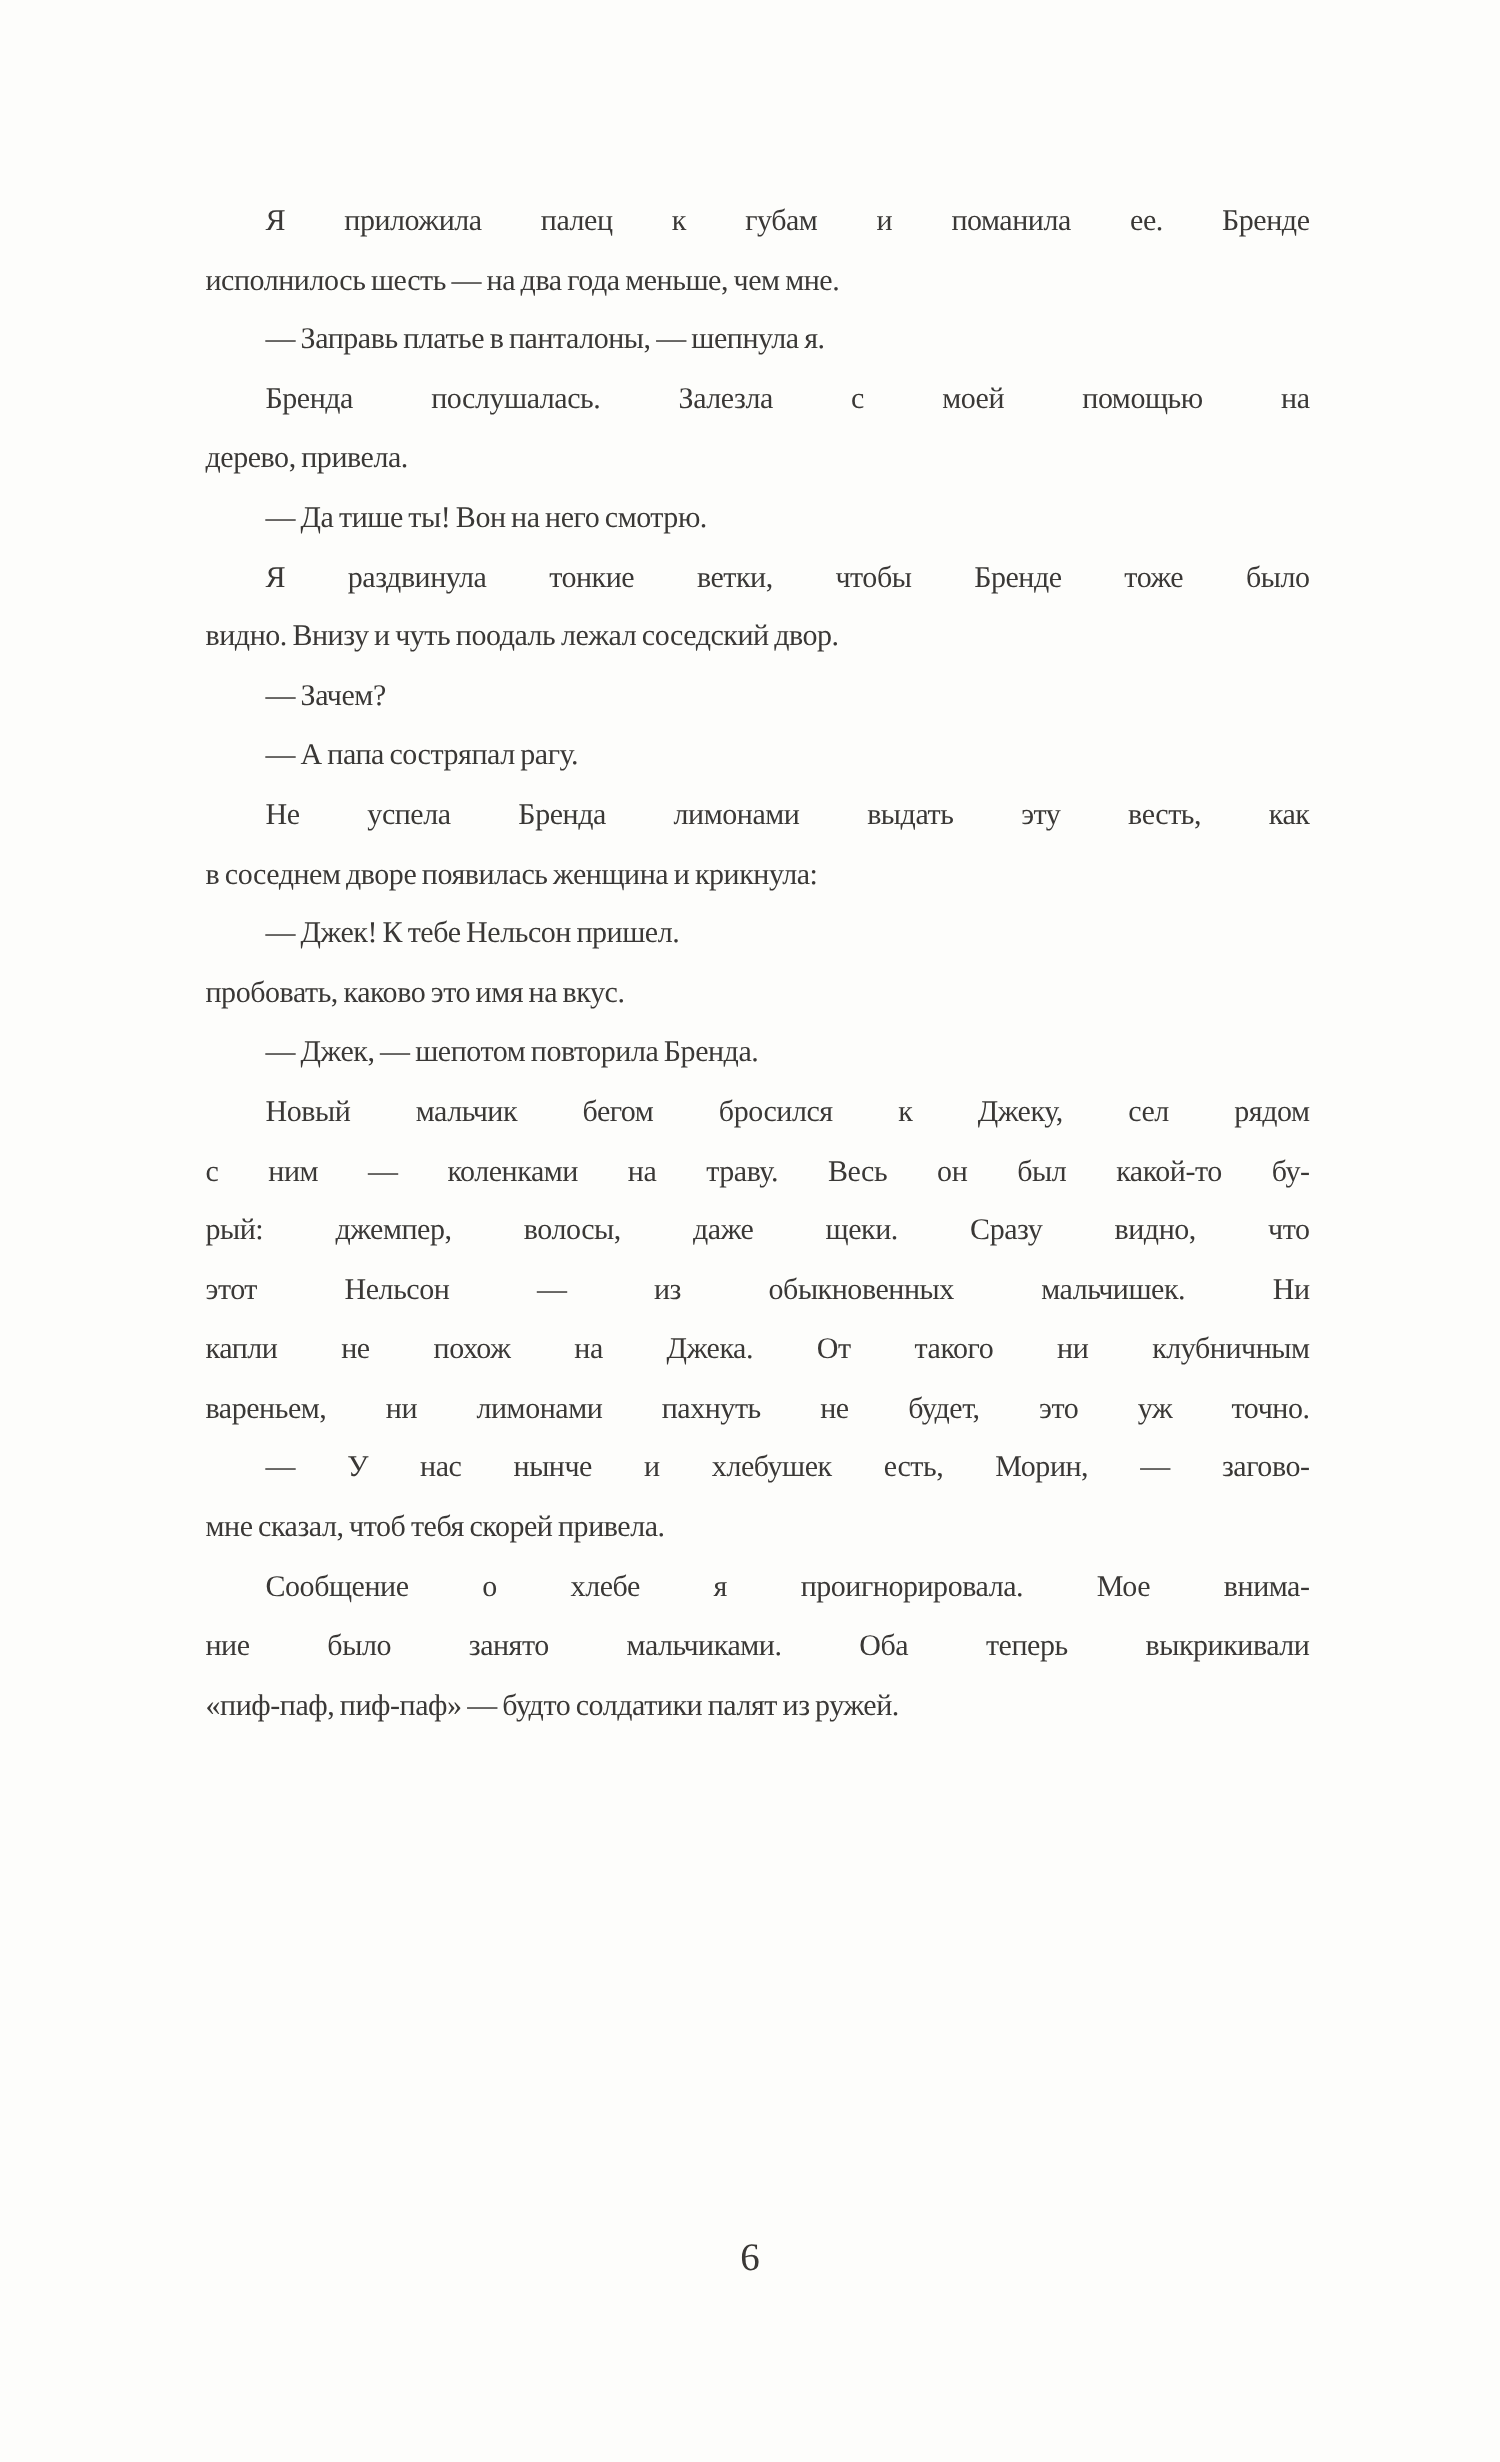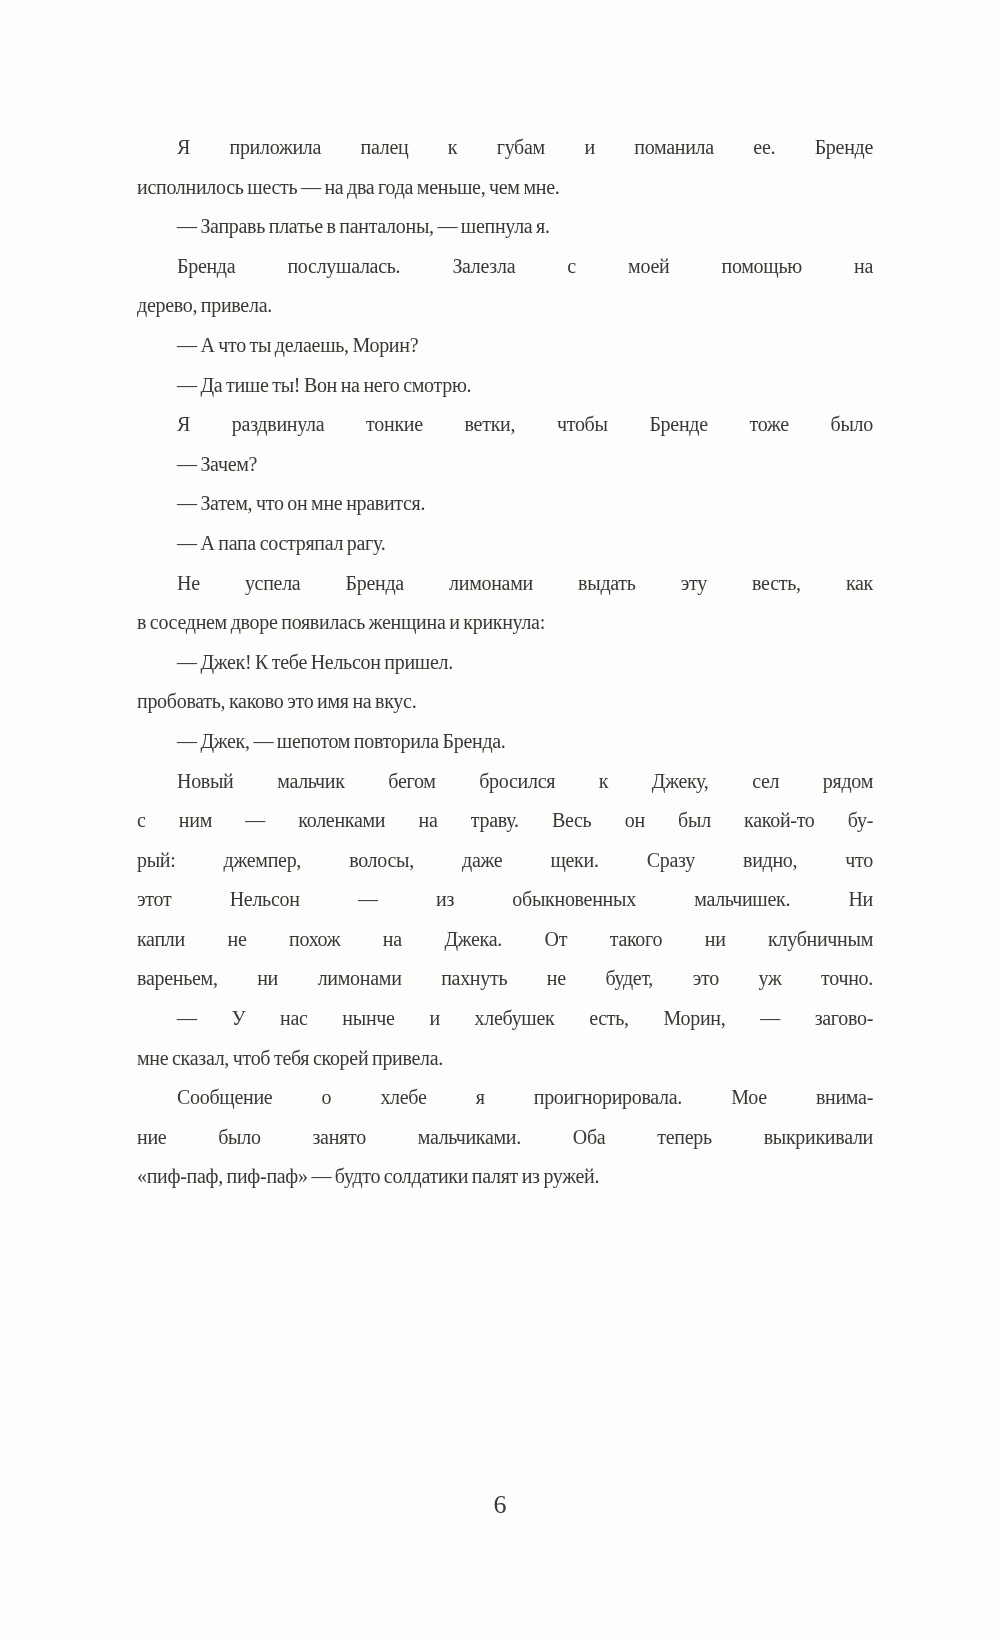--- a/index.html
+++ b/index.html
@@ -43,25 +43,24 @@
   </style>
 </head>
 <body>
 
 <div class="page">
   <span class="line indent">Я приложила палец к губам и поманила ее. Бренде</span>
   <span class="line last">исполнилось шесть — на два года меньше, чем мне.</span>
   <span class="line indent last">— Заправь платье в панталоны, — шепнула я.</span>
   <span class="line indent">Бренда послушалась. Залезла с моей помощью на</span>
   <span class="line last">дерево, привела.</span>
-  <span class="line indent last">— А что ты делаешь, Морин?</span>
   <span class="line indent last">— Да тише ты! Вон на него смотрю.</span>
   <span class="line indent">Я раздвинула тонкие ветки, чтобы Бренде тоже было</span>
+  <span class="line last">видно. Внизу и чуть поодаль лежал соседский двор.</span>
   <span class="line indent last">— Зачем?</span>
-  <span class="line indent last">— Затем, что он мне нравится.</span>
   <span class="line indent last">— А папа состряпал рагу.</span>
   <span class="line indent">Не успела Бренда лимонами выдать эту весть, как</span>
   <span class="line last">в соседнем дворе появилась женщина и крикнула:</span>
   <span class="line indent last">— Джек! К тебе Нельсон пришел.</span>
   <span class="line last">пробовать, каково это имя на вкус.</span>
   <span class="line indent last">— Джек, — шепотом повторила Бренда.</span>
   <span class="line indent">Новый мальчик бегом бросился к Джеку, сел рядом</span>
   <span class="line">с ним — коленками на траву. Весь он был какой-то бу-</span>
   <span class="line">рый: джемпер, волосы, даже щеки. Сразу видно, что</span>
   <span class="line">этот Нельсон — из обыкновенных мальчишек. Ни</span>

